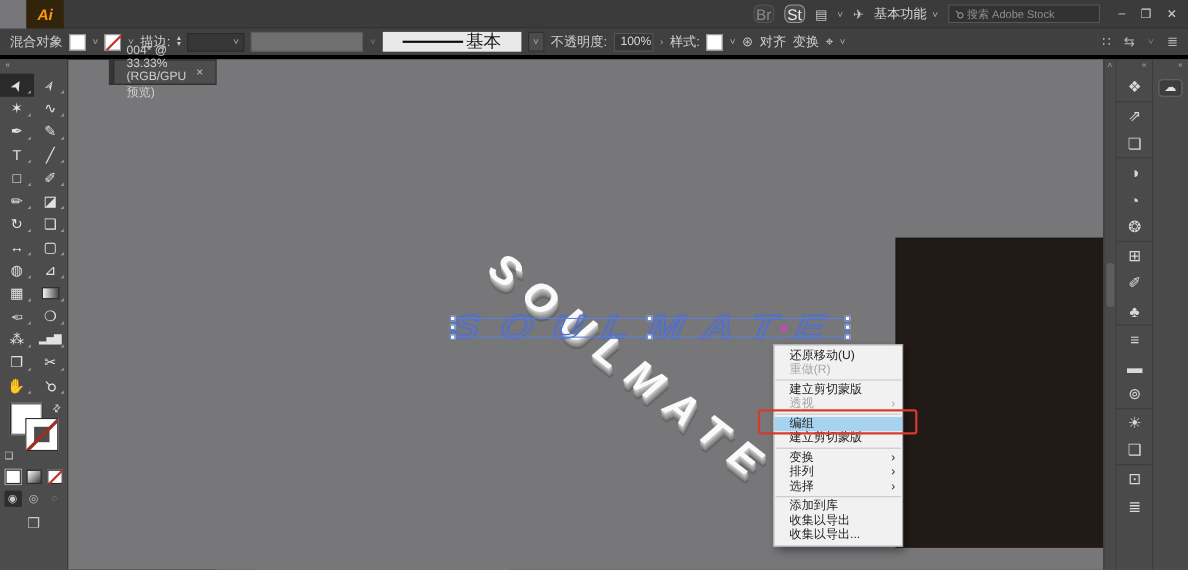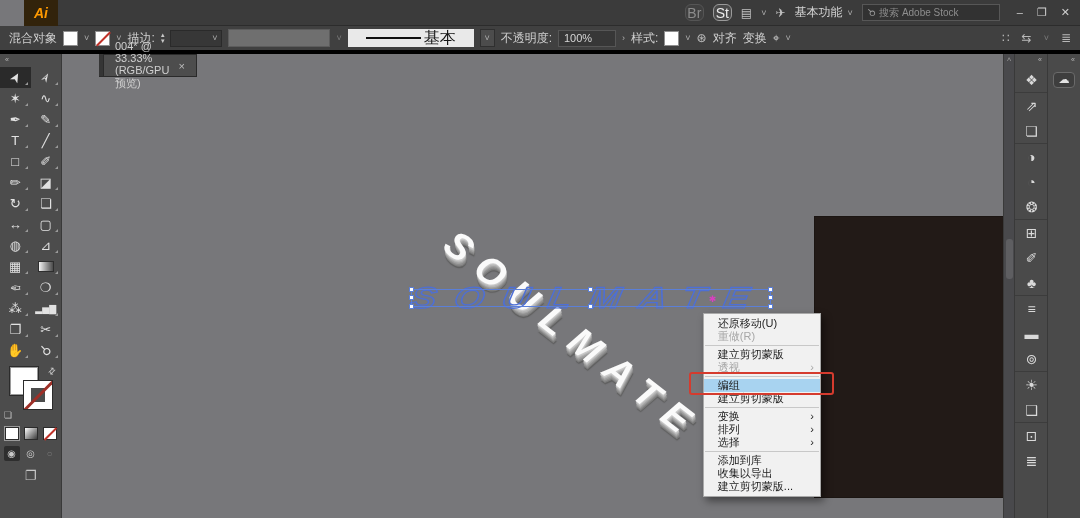--- a/index.html
+++ b/index.html
@@ -39,21 +39,21 @@
   .stepper { display:flex; flex-direction:column; font-size:7px; line-height:6px; color:#c9c9c9; }
   .mini-dd { width:52px; height:17px; background:#373737; border:1px solid #2a2a2a;
              display:flex; align-items:center; justify-content:flex-end; padding:0 4px; }
   .profile-dd { width:102px; height:18px; background:#6f6f6f; border:1px solid #5c5c5c; }
   .dimchev { color:#7d7d7d; font-size:9px; }
   .brush-box { height:18px; background:#e9e9e9; color:#141414; display:flex; align-items:center;
                gap:3px; padding:0 18px; font-size:16px; }
   .brush-line { width:55px; height:2px; background:#101010; }
   .dd-btn { width:15px; height:18px; background:#4c4c4c; border:1px solid #2f2f2f;
             display:flex; align-items:center; justify-content:center; }
-  .field { width:58px; height:17px; background:#373737; border:1px solid #565656;
+  .field { width:36px; height:17px; background:#373737; border:1px solid #565656;
            display:flex; align-items:center; padding-left:5px; font-size:11px; color:#d6d6d6; }
   .cb-right { margin-left:auto; display:flex; align-items:center; gap:12px; color:#b8b8b8; font-size:12px; }
 
   
   .main { flex:1; display:flex; min-height:0; }
 
   
   .toolbox { width:62px; background:#4c4c4c; border-right:1px solid #393939;
              display:flex; flex-direction:column; flex:0 0 62px; }
   .tb-head { height:13px; color:#b5b5b5; font-size:7px; padding:2px 0 0 5px; letter-spacing:1px; }
@@ -363,21 +363,21 @@
               <div class="cm-sep" data-name="context-menu-separator"></div>
               <div class="cm-item hl" data-name="context-menu-item-编组">编组</div>
               <div class="cm-item" data-name="context-menu-item-建立剪切蒙版">建立剪切蒙版</div>
               <div class="cm-sep" data-name="context-menu-separator"></div>
               <div class="cm-item sub" data-name="context-menu-item-变换">变换</div>
               <div class="cm-item sub" data-name="context-menu-item-排列">排列</div>
               <div class="cm-item sub" data-name="context-menu-item-选择">选择</div>
               <div class="cm-sep" data-name="context-menu-separator"></div>
               <div class="cm-item" data-name="context-menu-item-添加到库">添加到库</div>
               <div class="cm-item" data-name="context-menu-item-收集以导出">收集以导出</div>
-              <div class="cm-item" data-name="context-menu-item-导出所选项目...">建立剪切蒙版...</div>
+              <div class="cm-item" data-name="context-menu-item-导出所选项目...">收集以导出...</div>
             </div>
           <div class="redbox" data-name="annotation-highlight-box"></div>
         </div>
         <div class="vscroll" data-name="vertical-scrollbar">
           <span class="vs-up" data-name="scroll-up-icon">˄</span>
           <span class="vs-thumb" data-name="scrollbar-thumb"></span>
         </div>
       </div>
     </div>
 

